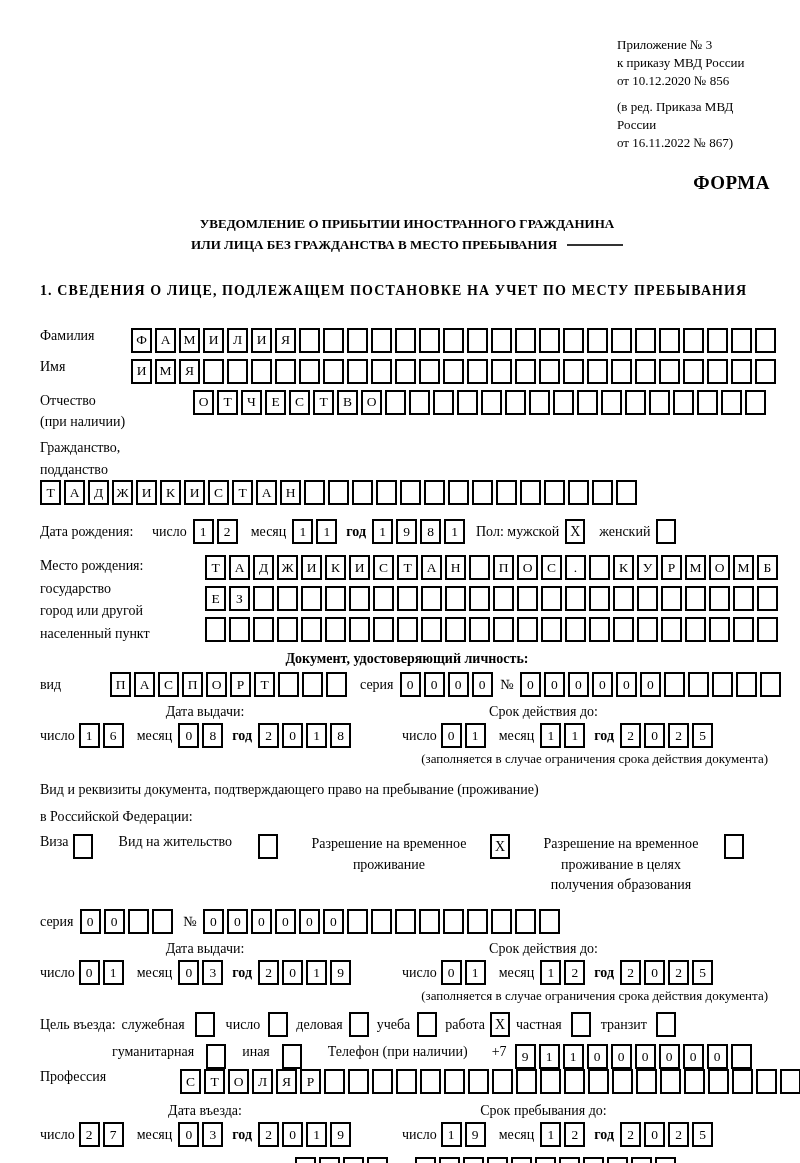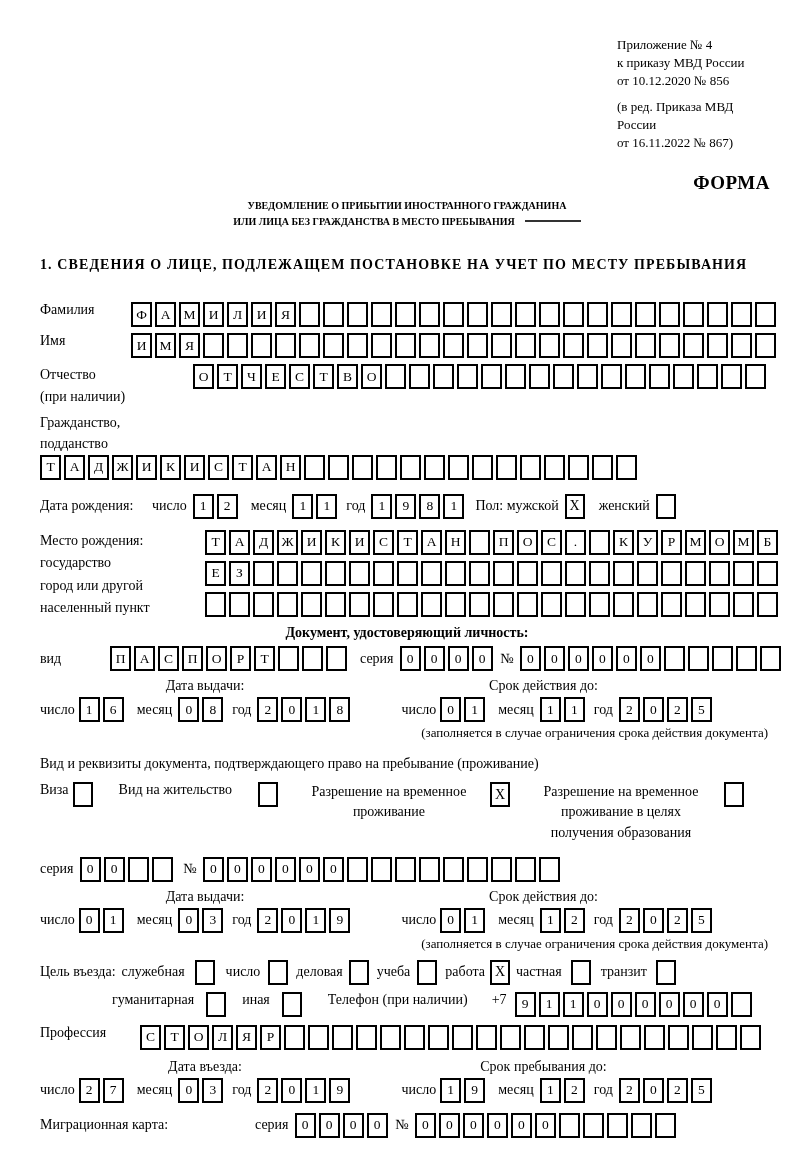--- a/index.html
+++ b/index.html
@@ -9,21 +9,21 @@
     font-family:"Liberation Serif","DejaVu Serif",serif;
     color:#000; font-size:14px;
   }
   .page { width:800px; min-height:1163px; padding:36px 26px 20px 40px; position:relative; }
 
   .appendix { margin-left:577px; font-size:13px; line-height:1.4; }
   .appendix .gap-top { margin-top:7px; }
 
   .form-caption { text-align:right; font-weight:bold; font-size:19px; margin-top:20px; padding-right:4px; letter-spacing:.5px; }
 
-  .title { text-align:center; font-weight:bold; font-size:10px; margin-top:4px; line-height:1.6; }
+  .title { text-align:center; font-weight:bold; font-size:13px; margin-top:20px; line-height:1.6; }
   .blank-line { display:inline-block; width:56px; border-bottom:2px solid #333; margin-left:10px; transform:translateY(-3px); }
 
   .section-heading { font-weight:bold; font-size:14px; margin-top:27px; letter-spacing:1.1px; white-space:nowrap; }
 
   .frow { display:flex; align-items:flex-start; }
   .lbl { font-size:14px; flex:0 0 auto; }
   .cells { display:flex; flex:0 0 auto; }
   .cell {
     width:21px; height:25px; border:2px solid #000; margin-right:3px;
     display:inline-flex; align-items:center; justify-content:center;
@@ -33,29 +33,29 @@
     width:20px; height:25px; border:2px solid #000;
     display:inline-flex; align-items:center; justify-content:center;
     font-size:14px; flex:0 0 auto;
   }
   .two-line { line-height:1.55; }
   .note { text-align:right; font-size:13px; margin-top:3px; padding-right:6px; }
   .center-bold { text-align:center; font-weight:bold; font-size:14px; }
   .head-left  { display:inline-block; width:330px; text-align:center; }
   .head-right { display:inline-block; width:340px; text-align:center; }
   .opt-label { text-align:center; line-height:1.45; }
-  .ml { margin-left:10px; } .ml6 { margin-left:6px; } .mr { margin-right:6px; }
+  .ml { margin-left:10px; } .ml6 { margin-left:6px;font-weight:bold; } .mr { margin-right:6px; }
 </style>
 </head>
 <body>
 
 <div class="page">
 
   <div class="appendix">
-    <div>Приложение № 4</div>
+    <div>Приложение № 3</div>
     <div>к приказу МВД России</div>
     <div>от 10.12.2020 № 856</div>
     <div class="gap-top">(в ред. Приказа МВД России</div>
     <div>от 16.11.2022 № 867)</div>
   </div>
 
   <div class="form-caption">ФОРМА</div>
 
   <div class="title">
     <div>УВЕДОМЛЕНИЕ О ПРИБЫТИИ ИНОСТРАННОГО ГРАЖДАНИНА</div>
@@ -392,20 +392,21 @@
         <span class="cell">0</span>
         <span class="cell">2</span>
         <span class="cell">5</span>
       </div>
   </div>
 
   <div class="note">(заполняется в случае ограничения срока действия документа)</div>
 
   <div style="margin-top:10px; line-height:1.9;">
     <div>Вид и реквизиты документа, подтверждающего право на пребывание (проживание)</div>
+    <div>в Российской Федерации:</div>
   </div>
 
   <div class="frow" style="margin-top:4px;">
     <span class="lbl">Виза</span>
     <span class="checkbox" style="margin-left:4px;"></span>
     <span class="lbl" style="margin-left:26px;">Вид на жительство</span>
     <span class="checkbox" style="margin-left:26px;"></span>
     <span class="lbl opt-label" style="width:178px; margin-left:22px;">Разрешение на временное проживание</span>
     <span class="checkbox" style="margin-left:12px;">X</span>
     <span class="lbl opt-label" style="width:186px; margin-left:18px;">Разрешение на временное проживание в целях получения образования</span>
@@ -517,21 +518,21 @@
         <span class="cell">0</span>
         <span class="cell">0</span>
         <span class="cell">0</span>
         <span class="cell">0</span>
         <span class="cell">0</span>
         <span class="cell">0</span>
         <span class="cell"></span>
       </div>
   </div>
 
-  <div class="frow" style="margin-top:8px;">
+  <div class="frow" style="margin-top:0;gap:40px;">
     <span class="lbl" style="width:100px;">Профессия</span>
     <div class="cells">
         <span class="cell">С</span>
         <span class="cell">Т</span>
         <span class="cell">О</span>
         <span class="cell">Л</span>
         <span class="cell">Я</span>
         <span class="cell">Р</span>
         <span class="cell"></span>
         <span class="cell"></span>

